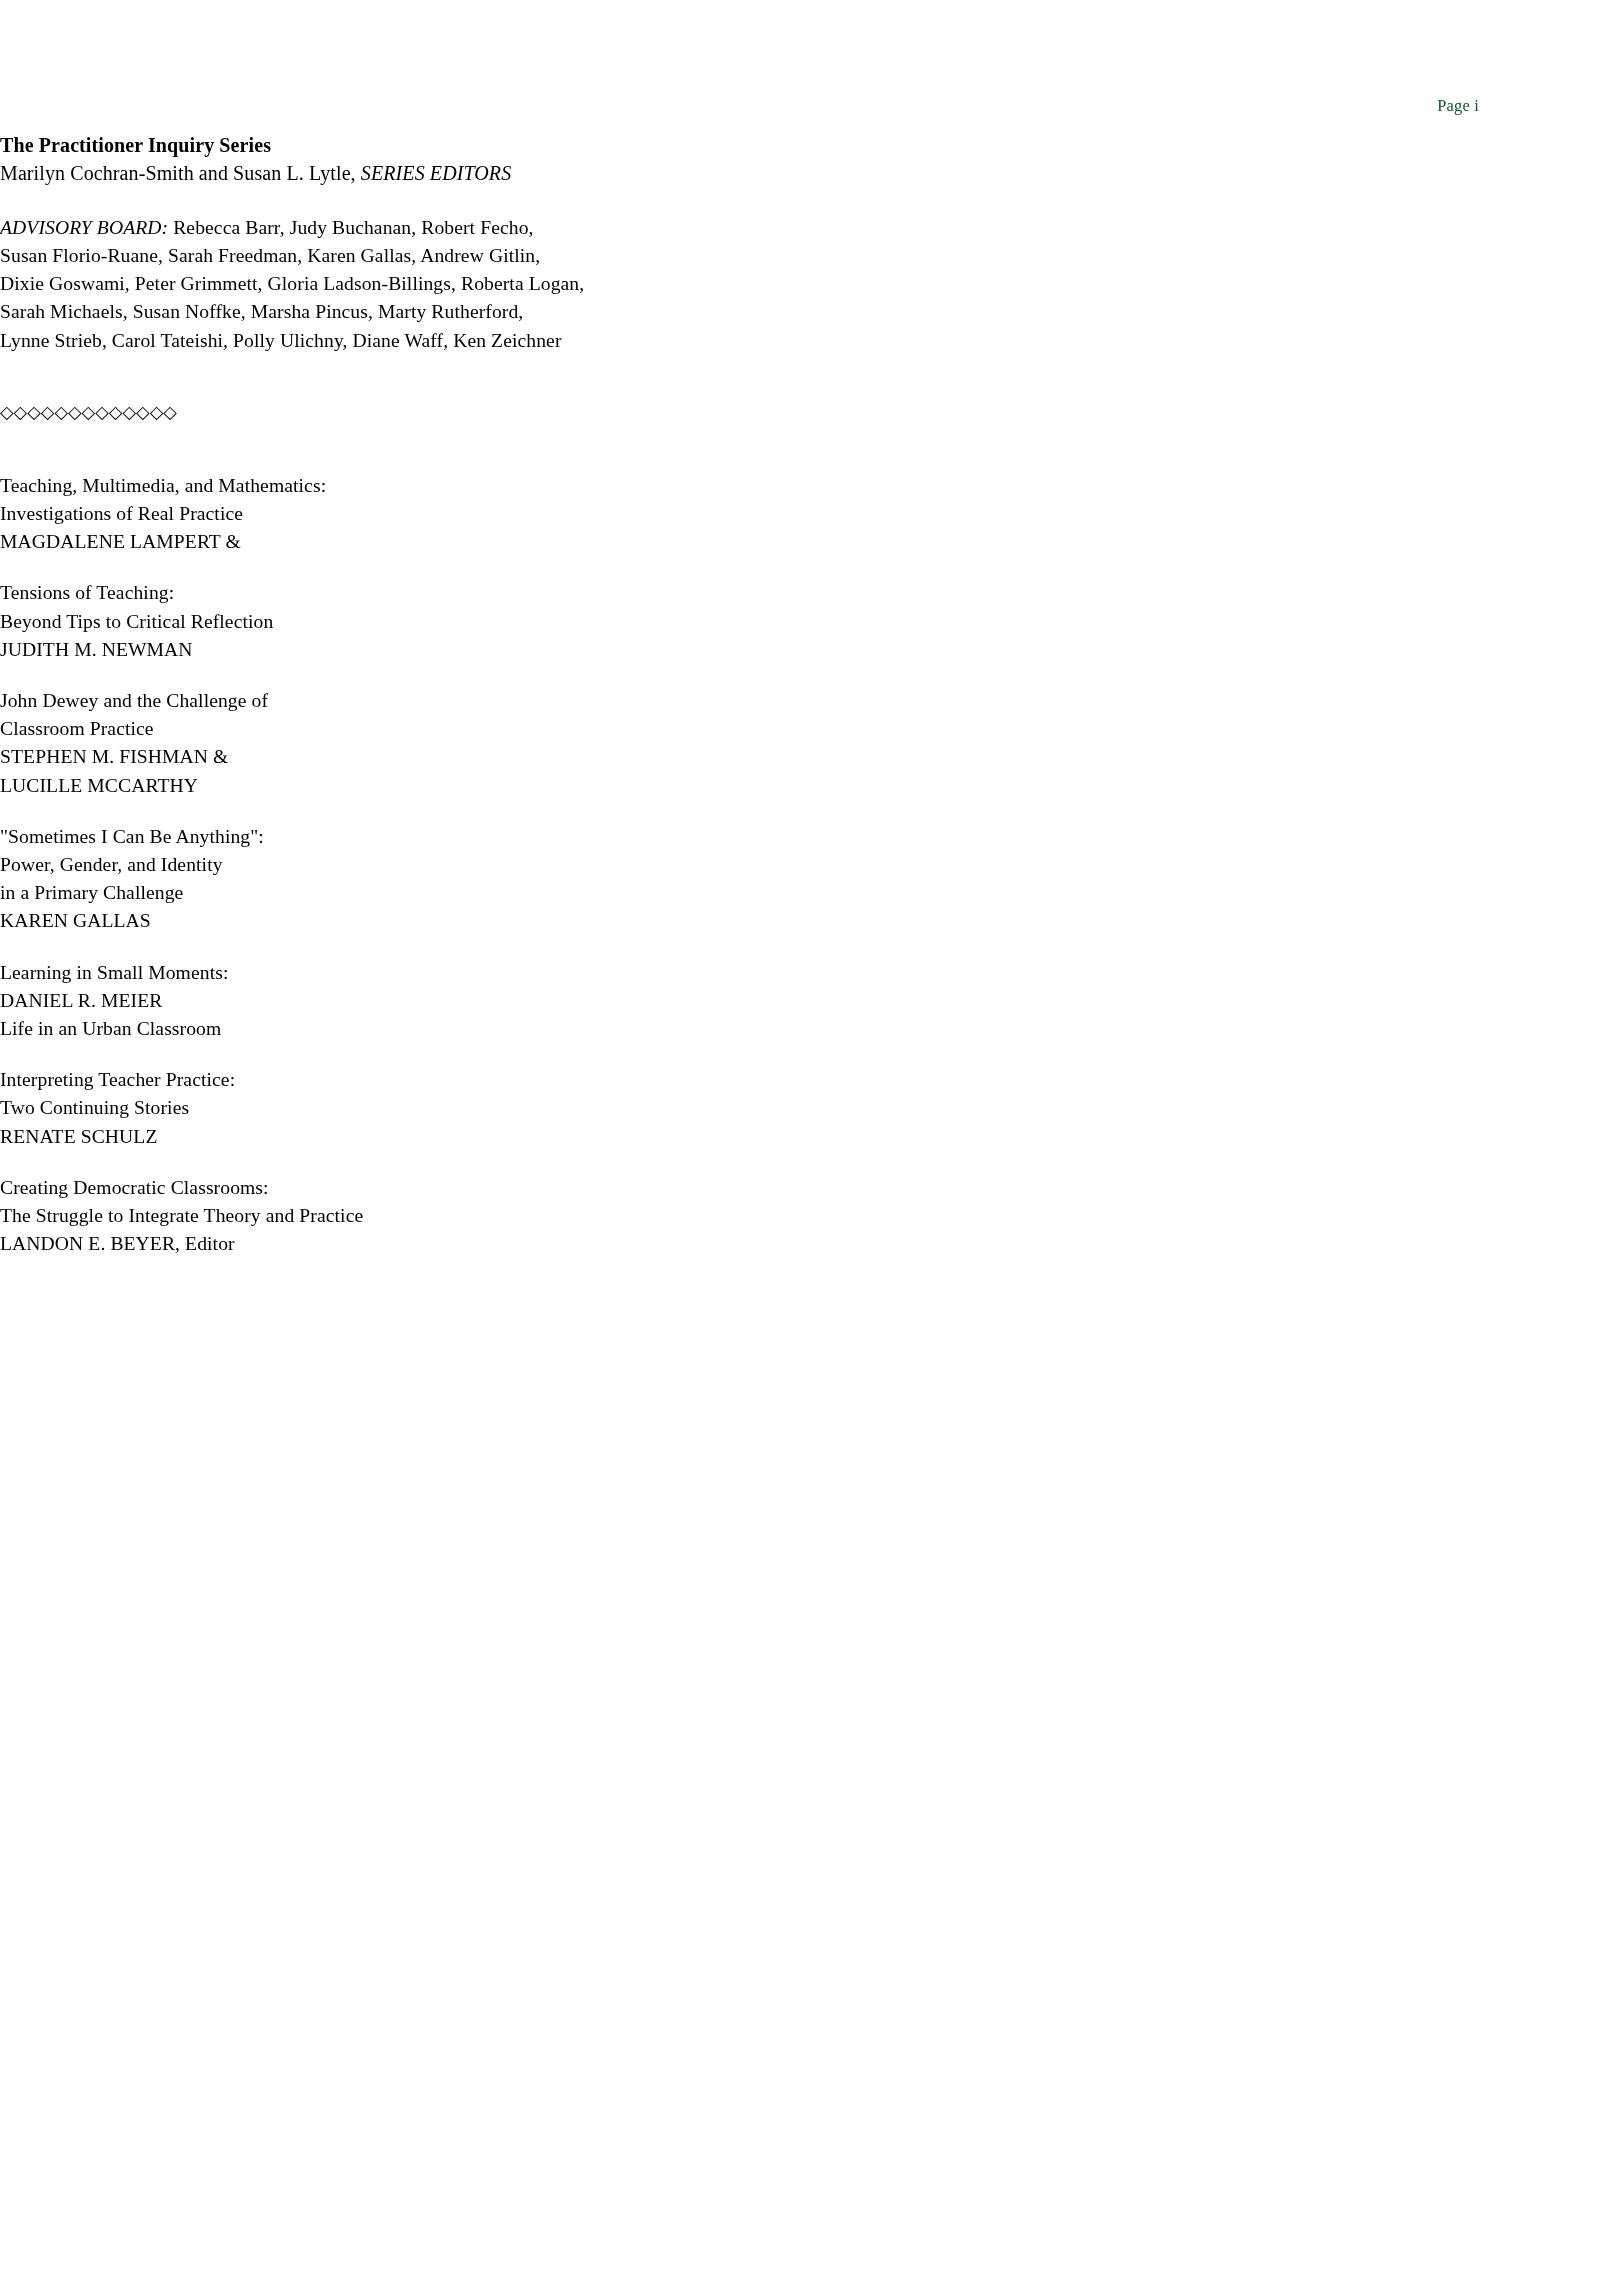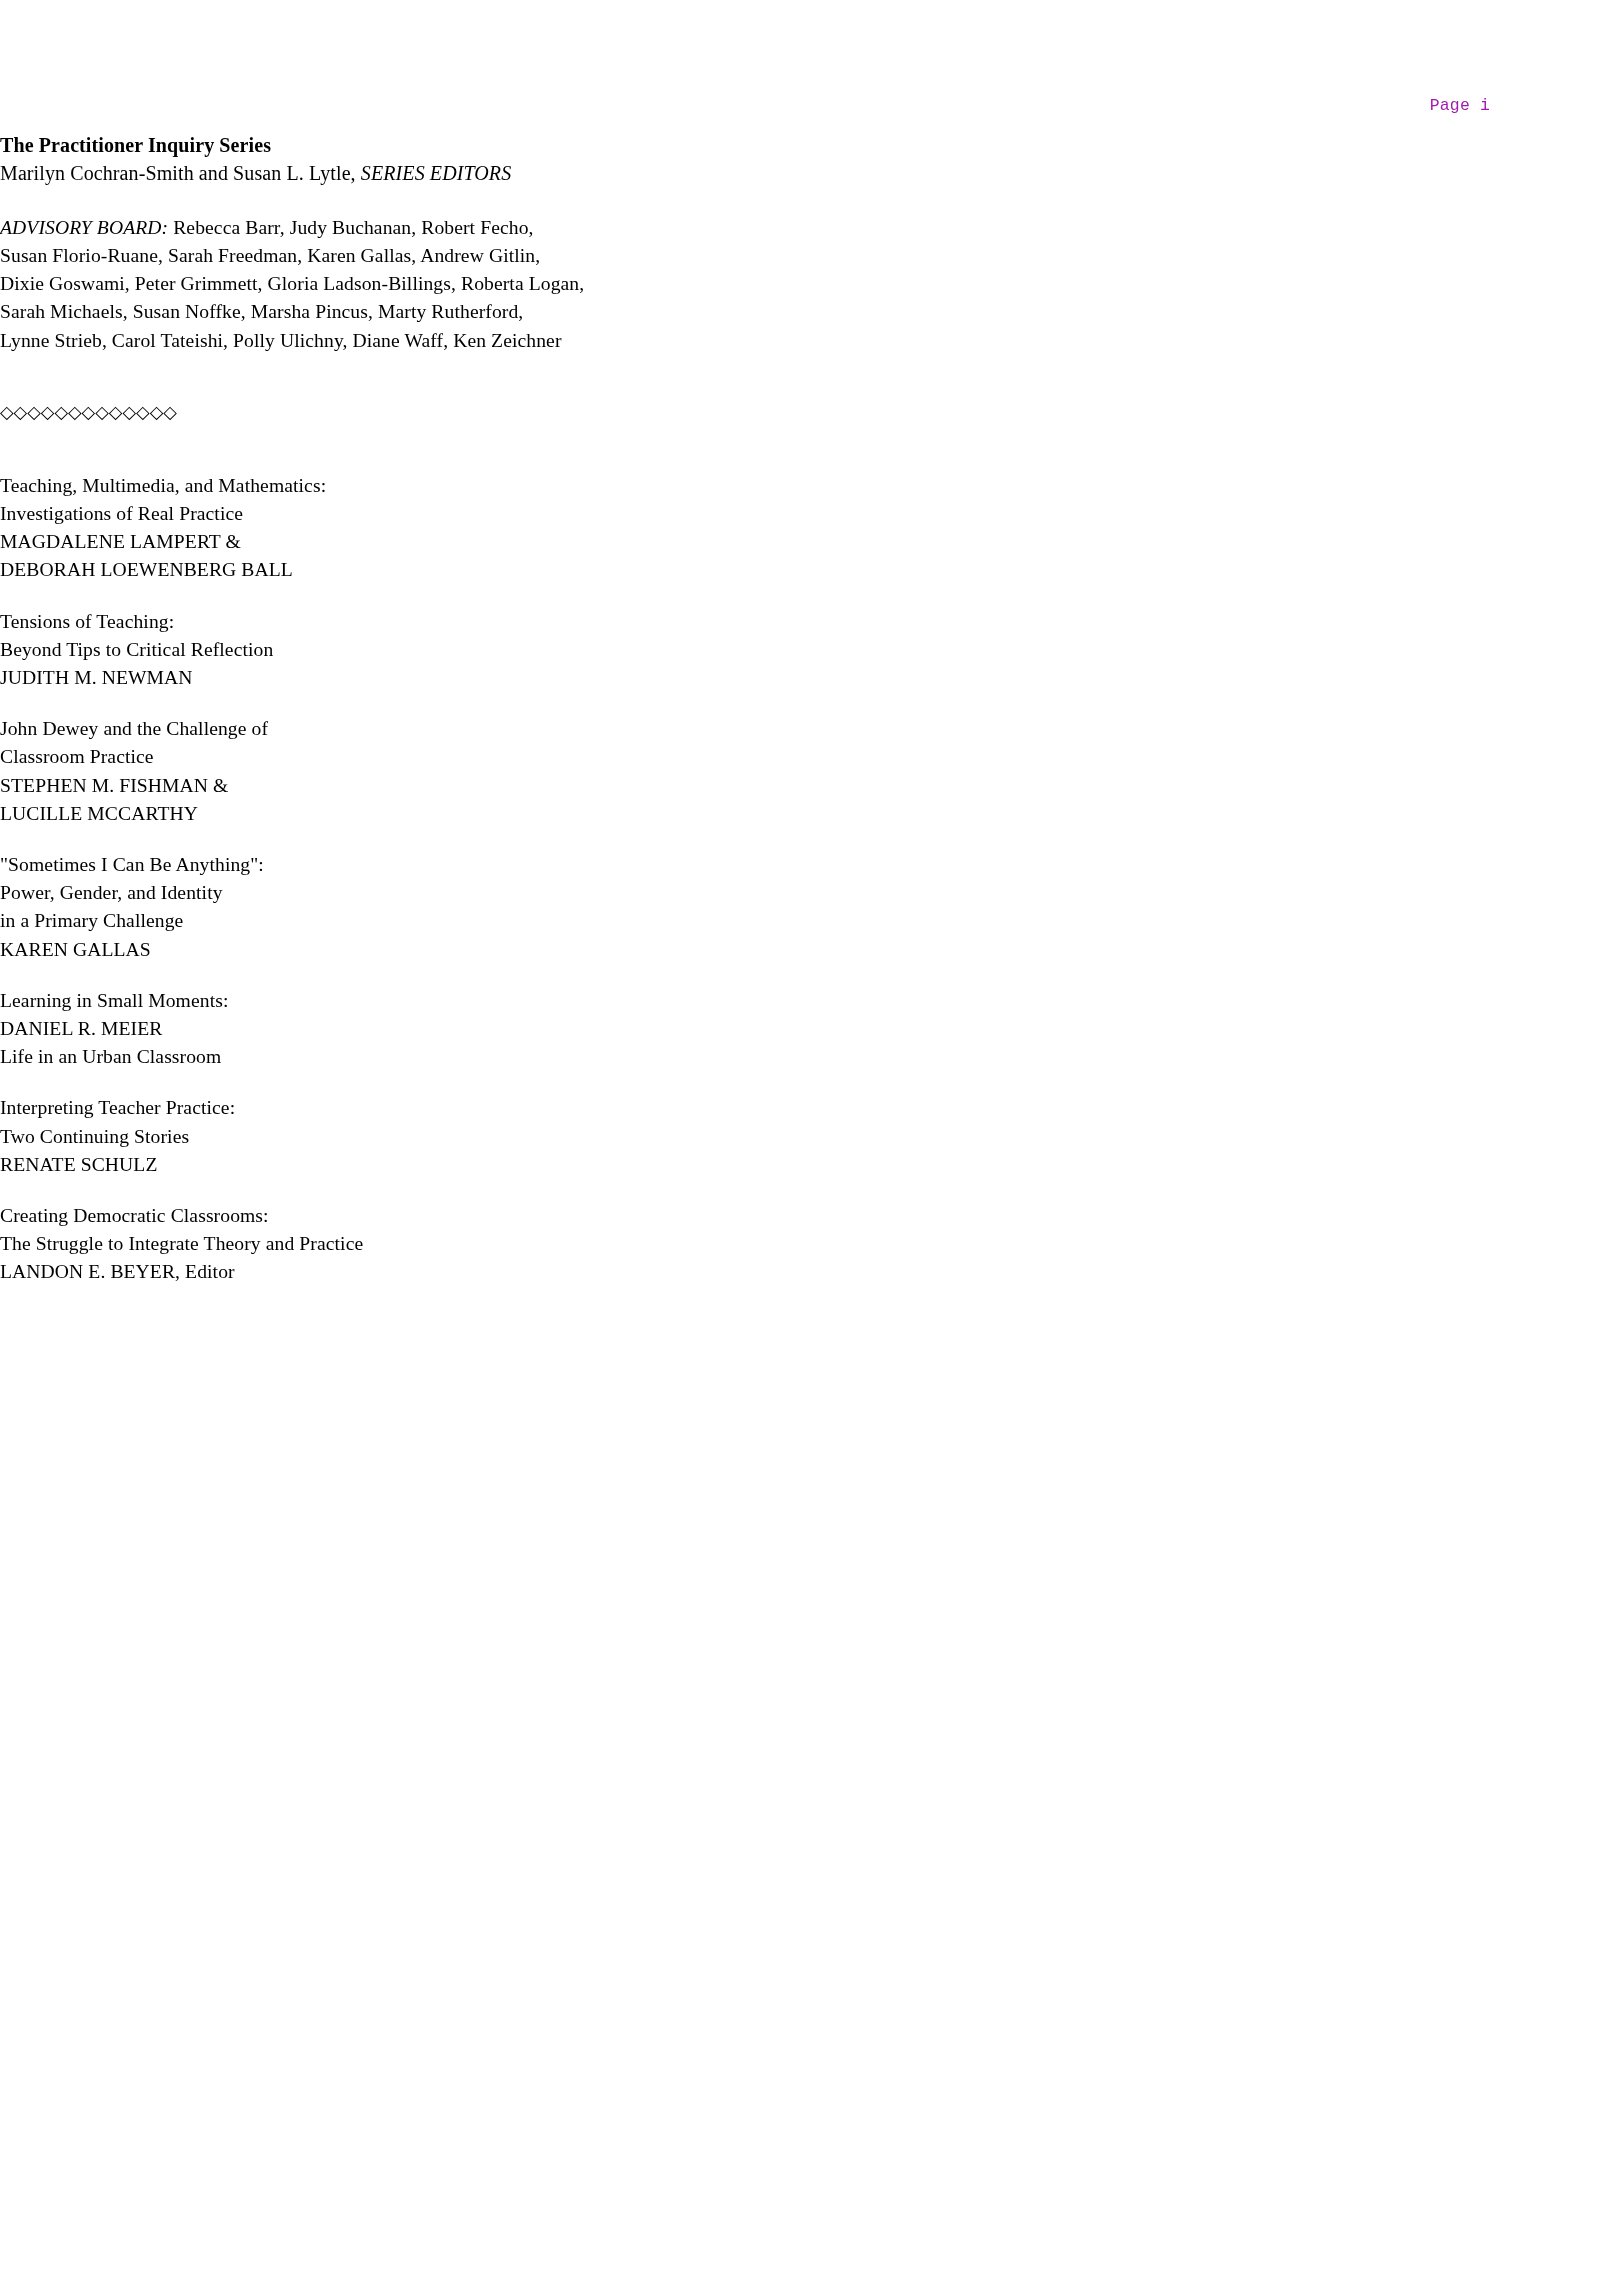--- a/index.html
+++ b/index.html
@@ -15,23 +15,23 @@
     color: #000000;
     -webkit-font-smoothing: antialiased;
   }
   .page {
     position: absolute;
     inset: 0;
   }
   .page-marker {
     position: absolute;
     top: 96px;
-    right: 132px;
-    color: #a21caf;
-    font-family: Liberation Mono, monospace;
+    right: 143px;
+    color: #14532d;
+    font-family: Liberation Serif, serif;
     font-size: 16.4px;
     letter-spacing: 0.2px;
   }
   .content {
     position: absolute;
     top: 131px;
     left: 0;
     width: 100%;
     text-align: left;
   }
@@ -102,21 +102,20 @@
     </div>
 
     <div class="divider">◇◇◇◇◇◇◇◇◇◇◇◇◇</div>
 
     <div class="titles">
 
       <div class="book">
         <span class="line">Teaching, Multimedia, and Mathematics:</span>
         <span class="line">Investigations of Real Practice</span>
         <span class="line">MAGDALENE LAMPERT &amp;</span>
-        <span class="line">DEBORAH LOEWENBERG BALL</span>
       </div>
 
       <div class="book">
         <span class="line">Tensions of Teaching:</span>
         <span class="line">Beyond Tips to Critical Reflection</span>
         <span class="line">JUDITH M. NEWMAN</span>
       </div>
 
       <div class="book">
         <span class="line">John Dewey and the Challenge of</span>

